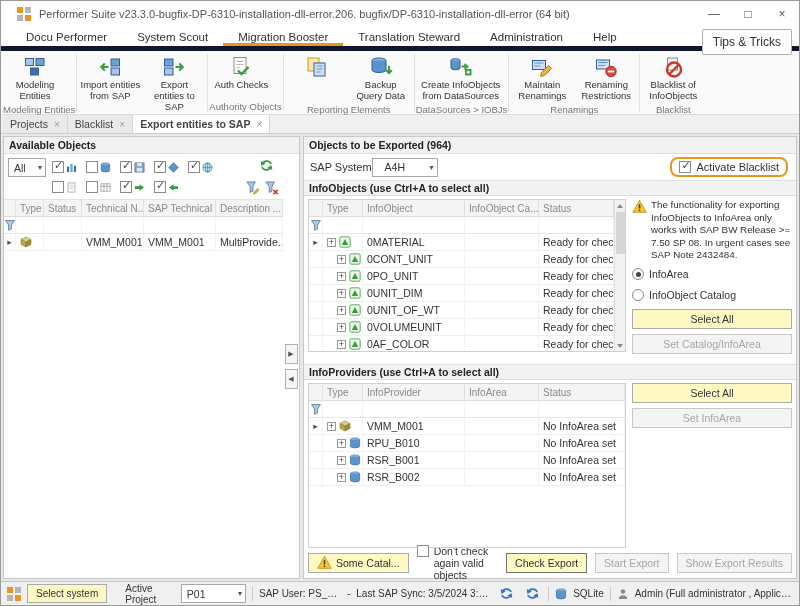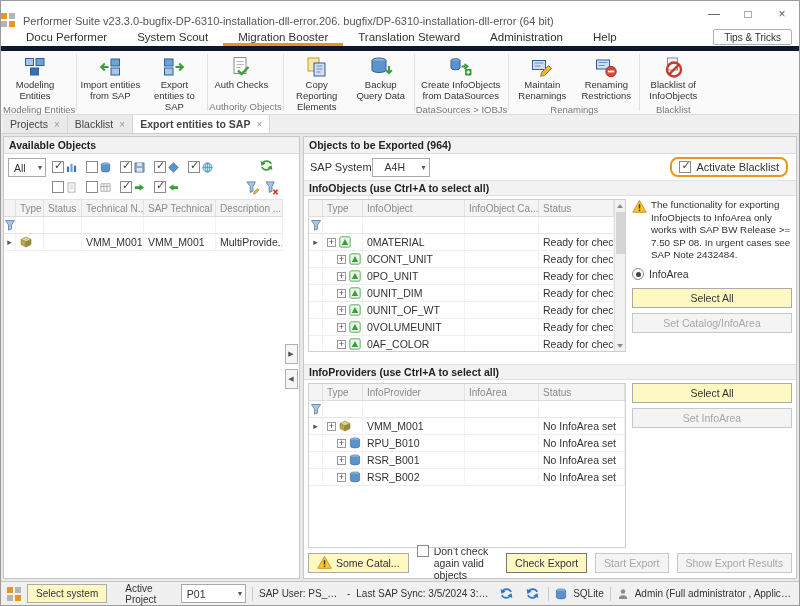--- a/index.html
+++ b/index.html
@@ -2,34 +2,34 @@
 <html><head>
 <meta charset="utf-8">
 <style>
   * { margin:0; padding:0; box-sizing:border-box; }
   html,body { width:800px; height:606px; overflow:hidden; background:#ddd;
     font-family:"Liberation Sans", sans-serif; font-size:11px; color:#333; }
   .window { width:800px; height:606px; border:1px solid #9a9a9a; background:#f5f5f5;
     display:flex; flex-direction:column; }
 
   
-  .titlebar { height:26px; background:#fff; display:flex; align-items:flex-end; padding-left:0; flex:none; }
+  .titlebar { height:26px; background:#fff; display:flex; align-items:center; padding-left:16px; flex:none; }
   .logo-grid { width:14px; height:14px; display:grid; grid-template-columns:6px 6px; grid-gap:2px; margin-right:8px; flex:none; }
   .logo-grid i { width:6px; height:6px; display:block; }
   .logo-grid i.o { background:#E8971E; } .logo-grid i.g { background:#b5b5b5; }
   .title-text { flex:1; color:#555; white-space:nowrap; overflow:hidden; }
   .win-controls { display:flex; flex:none; }
   .win-btn { width:34px; height:26px; display:flex; align-items:center; justify-content:center; color:#555; font-size:12px; }
 
   
   .ribbon-tabs { height:24px; background:#fff; display:flex; padding:0 10px; border-bottom:5px solid #0f172a; position:relative; flex:none; }
   .ribbon-tab { padding:0 15px; display:flex; align-items:center; color:#333; font-size:11.5px; }
   .ribbon-tab.active { box-shadow: inset 0 -3px 0 #E8971E; }
-  .tips-btn { position:absolute; right:7px; top:2px; height:16px; display:flex; align-items:center;
-    border:1px solid #b0b0b0; border-radius:2px; background:#fdfdfd; padding:0 10px; font-size:10px; }
+  .tips-btn { position:absolute; right:7px; top:2px; height:26px; display:flex; align-items:center;
+    border:1px solid #b0b0b0; border-radius:2px; background:#fdfdfd; padding:0 10px; font-size:12px; }
 
   
   .ribbon-body { height:64px; background:#fafafa; border-bottom:1px solid #dcdcdc; display:flex; padding:0 2px; flex:none; }
   .ribbon-group { display:flex; flex-direction:column; }
   .rg-buttons { flex:1; display:flex; align-items:flex-start; padding-top:2px; }
   .ribbon-btn { width:64px; padding:2px 2px; display:flex; flex-direction:column; align-items:center; border-radius:2px; }
   .ribbon-btn.w90 { width:90px; }
   .rlbl { font-size:9.5px; line-height:1.15; text-align:center; color:#333; margin-top:1px; }
   .rg-label { font-size:9.5px; color:#777; text-align:center; padding-bottom:2px; white-space:nowrap; }
   .ribbon-sep { width:1px; background:#e2e2e2; margin:3px 1px; }
@@ -102,21 +102,21 @@
     display:flex; flex-direction:column; align-items:center; }
   .vs-btn { width:11px; height:11px; position:relative; flex:none; }
   .vs-btn::after { content:""; position:absolute; left:2.5px; border-left:3px solid transparent; border-right:3px solid transparent; }
   .vs-btn.up::after { top:4px; border-bottom:4px solid #8a8a8a; }
   .vs-btn.down::after { top:4px; border-top:4px solid #8a8a8a; }
   .vs-thumb { width:9px; height:42px; background:#d6d6d6; margin-top:1px; }
   .vs-btn.down { margin-top:auto; }
 
   
   .sap-row { height:26px; display:flex; align-items:center; padding:0 6px; flex:none; }
-  .sap-dd { width:58px;padding-left:12px; }
+  .sap-dd { width:66px;padding-left:12px; }
   .blacklist-wrap { margin-left:auto; display:flex; align-items:center; gap:5px; border:2px solid #E8971E;
     border-radius:8px; padding:2px 7px; margin-right:2px; }
   .section { display:flex; flex-direction:column; flex:none; }
   .section.grow { flex:1; min-height:0; }
   .section-title { height:16px; line-height:15px; background:#f2f2f2; border-top:1px solid #e0e0e0; border-bottom:1px solid #ddd;
     font-weight:bold; font-size:10.5px; padding:0 5px; color:#222; flex:none; }
   .section-body { display:flex; padding:3px 4px 4px; gap:6px; flex:1; min-height:0; }
   .side { width:160px; flex:none; display:flex; flex-direction:column; }
   .warn { display:flex; gap:4px; align-items:flex-start; }
   .warn-text { font-size:9.8px; line-height:1.28; color:#333; }
@@ -347,21 +347,20 @@
       </div>
       <div class="rg-label">Authority Objects</div>
     </div>
     <div class="ribbon-sep"></div>
     <div class="ribbon-group">
       <div class="rg-buttons">
         <div class="ribbon-btn">
           <svg class="i24">
               <use href="#i-copy"></use>
             </svg>
-          <span class="rlbl">Copy Reporting Elements</span>
         </div>
         <div class="ribbon-btn">
           <svg class="i24">
               <use href="#i-backup"></use>
             </svg>
           <span class="rlbl">Backup Query Data</span>
         </div>
       </div>
       <div class="rg-label">Reporting Elements</div>
     </div>
@@ -686,20 +685,24 @@
           <div class="side">
             <div class="warn">
               <svg class="i16">
                   <use href="#i-warn"></use>
                 </svg>
               <span class="warn-text">The functionality for exporting InfoObjects to InfoArea only works with SAP BW Release &gt;= 7.50 SP 08. In urgent cases see SAP Note 2432484.</span>
             </div>
             <div class="radio-row">
               <span class="radio selected"></span>
               <span>InfoArea</span>
+            </div>
+            <div class="radio-row">
+              <span class="radio"></span>
+              <span>InfoObject Catalog</span>
             </div>
             <div class="btn side-btn">Select All</div>
             <div class="btn side-btn disabled">Set Catalog/InfoArea</div>
           </div>
         </div>
       </div>
 
       <div class="section grow">
         <div class="section-title">InfoProviders (use Ctrl+A to select all)</div>
         <div class="section-body">

